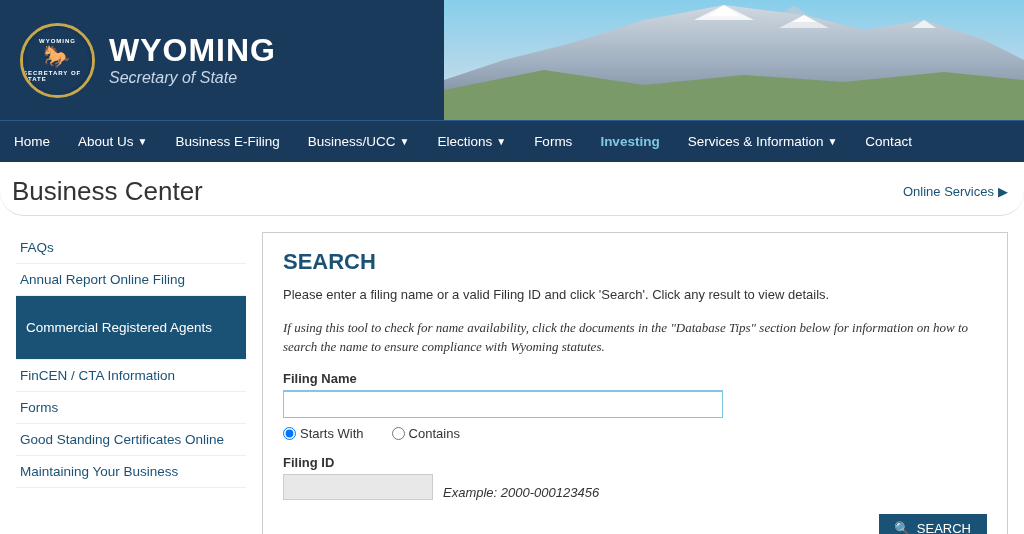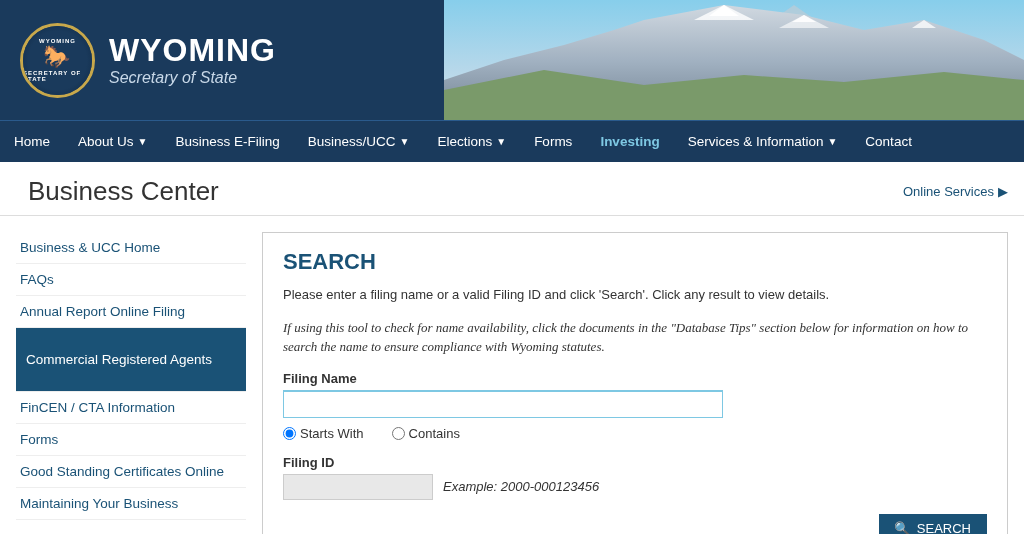--- a/index.html
+++ b/index.html
@@ -104,22 +104,23 @@
     .main-wrapper {
       max-width: 1024px;
       margin: 0 auto;
     }
 
     
     .page-title-bar {
       display: flex;
       justify-content: space-between;
       align-items: center;
-      padding: 14px 16px 8px 28px;
+      padding: 14px 16px 8px 12px;
       border-bottom: 1px solid #ddd;
+      border-radius: 24px;
     }
     .page-title {
       font-size: 26px;
       color: #333;
       font-weight: normal;
     }
     .online-services-link {
       color: #1a5276;
       font-size: 13px;
       text-decoration: none;
@@ -209,21 +210,21 @@
     .radio-label {
       display: flex;
       align-items: center;
       gap: 4px;
       font-size: 13px;
       color: #333;
       cursor: pointer;
     }
     .filing-id-row {
       display: flex;
-      align-items: center;
+      align-items: flex-end;
       gap: 10px;
       margin-bottom: 14px;
     }
     .filing-id-input {
       width: 150px;
       height: 26px;
       border: 1px solid #ccc;
       background: #e8e8e8;
       font-size: 13px;
       padding: 2px 4px;
@@ -324,21 +325,20 @@
     <h1 class="page-title">Business Center</h1>
     <a href="#" class="online-services-link">
       <span>Online Services</span>
       <span>▶</span>
     </a>
   </div>
 
   <div class="content-area">
 
     <aside class="sidebar">
-      <a href="#" class="sidebar-link">Business &amp; UCC Home</a>
       <a href="#" class="sidebar-link">FAQs</a>
       <a href="#" class="sidebar-link">Annual Report Online Filing</a>
       <a href="#" class="sidebar-link active">Commercial Registered Agents</a>
       <a href="#" class="sidebar-link">FinCEN / CTA Information</a>
       <a href="#" class="sidebar-link">Forms</a>
       <a href="#" class="sidebar-link">Good Standing Certificates Online</a>
       <a href="#" class="sidebar-link">Maintaining Your Business</a>
     </aside>
 
     <div class="search-panel">

